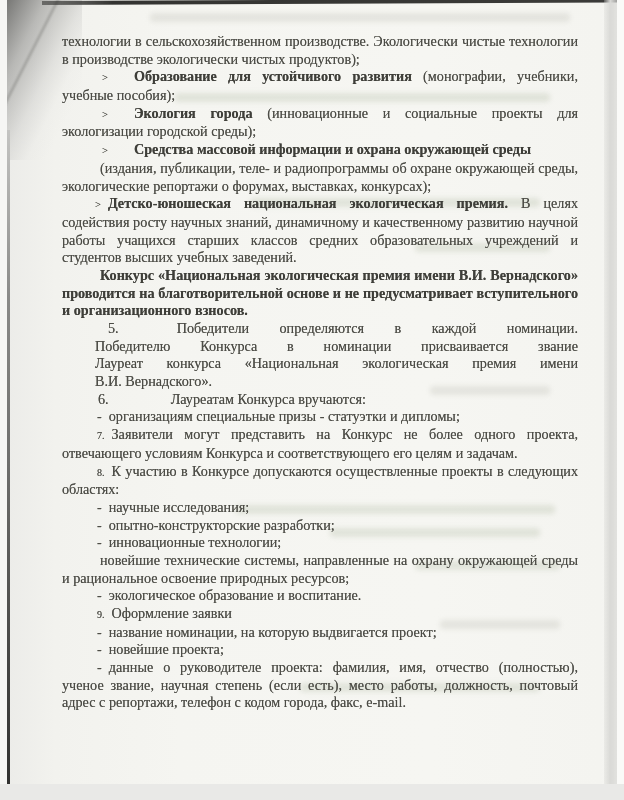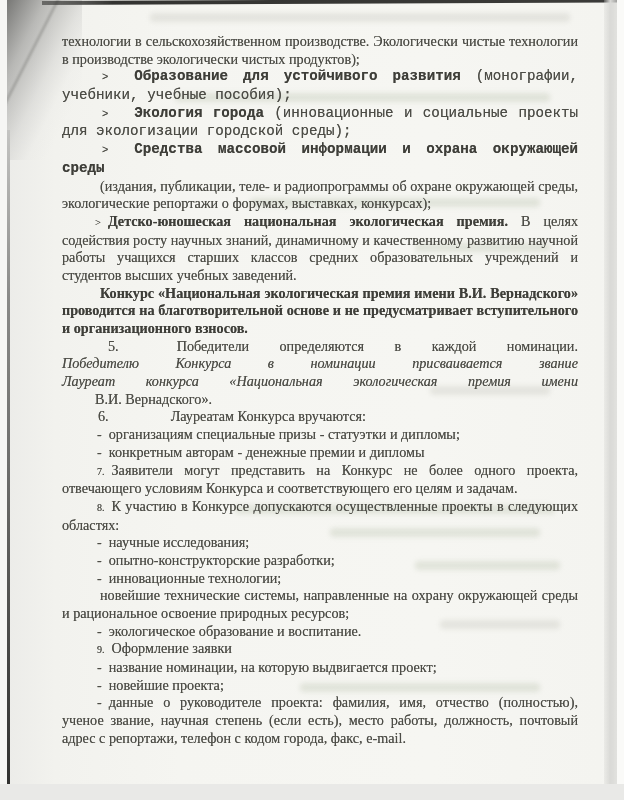--- a/index.html
+++ b/index.html
@@ -62,34 +62,34 @@
   
   .text-block {
     position:absolute; left:62px; top:33px; width:516px;
     font-size:14.2px; line-height:17.68px;
     color:var(--ink, #4c4c46);
     text-shadow:0 0 0.5px rgba(76,76,70,0.75);
   }
   .para { margin:0; text-align:justify; }
   .seg.b { font-weight:bold; color:var(--ink-bold, #3e3e39); }
 
-  .para.arrow        { text-indent:40px;font-family:Liberation Mono, monospace; }
+  .para.arrow        { text-indent:40px; }
   .para.arrow > .marker        { padding-right:26px; }
   .para.arrow-close  { text-indent:33px; }
   .para.arrow-close > .marker  { padding-right:7px; }
   .marker.arrow-m    { font-size:10.5px; }
 
   .para.indent    { text-indent:38px; }
 
   .para.num-just  { text-indent:46px; text-align-last:justify; }
   .para.num-just > .marker { padding-right:58px; }
   .para.num       { text-indent:36px; }
   .para.num > .marker      { padding-right:62px; }
 
-  .para.hang-just { text-align-last:justify;font-style:italic; }
+  .para.hang-just { margin-left:33px; text-align-last:justify; }
   .para.hang      { margin-left:33px; }
 
   .para.dash      { text-indent:35px; }
   .para.dash > .marker     { padding-right:7px; }
 
   .para.num-small { text-indent:35px; }
   .para.num-small > .marker { font-size:10px; padding-right:7px; }
 </style>
 </head>
 <body>
@@ -122,21 +122,20 @@
       <p class="para arrow"><span class="marker arrow-m">&gt;</span><span class="seg b">Средства массовой информации и охрана окружающей среды</span></p>
       <p class="para indent"><span class="seg">(издания, публикации, теле- и радиопрограммы об охране окружающей среды, экологические репортажи о форумах, выставках, конкурсах);</span></p>
       <p class="para arrow-close"><span class="marker arrow-m">&gt;</span><span class="seg b">Детско-юношеская национальная экологическая премия.</span><span class="seg"> В целях содействия росту научных знаний, динамичному и качественному развитию научной работы учащихся старших классов средних образовательных учреждений и студентов высших учебных заведений.</span></p>
       <p class="para indent"><span class="seg b">Конкурс «Национальная экологическая премия имени В.И. Вернадского» проводится на благотворительной основе и не предусматривает вступительного и организационного взносов.</span></p>
       <p class="para num-just"><span class="marker">5.</span><span class="seg">Победители определяются в каждой номинации.</span></p>
       <p class="para hang-just"><span class="seg">Победителю Конкурса в номинации присваивается звание</span></p>
       <p class="para hang-just"><span class="seg">Лауреат конкурса «Национальная экологическая премия имени</span></p>
       <p class="para hang"><span class="seg">В.И. Вернадского».</span></p>
       <p class="para num"><span class="marker">6.</span><span class="seg">Лауреатам Конкурса вручаются:</span></p>
       <p class="para dash"><span class="marker">-</span><span class="seg">организациям специальные призы - статуэтки и дипломы;</span></p>
-      <p class="para dash"><span class="marker">-</span><span class="seg">конкретным авторам - денежные премии и дипломы</span></p>
       <p class="para num-small"><span class="marker">7.</span><span class="seg">Заявители могут представить на Конкурс не более одного проекта, отвечающего условиям Конкурса и соответствующего его целям и задачам.</span></p>
       <p class="para num-small"><span class="marker">8.</span><span class="seg">К участию в Конкурсе допускаются осуществленные проекты в следующих областях:</span></p>
       <p class="para dash"><span class="marker">-</span><span class="seg">научные исследования;</span></p>
       <p class="para dash"><span class="marker">-</span><span class="seg">опытно-конструкторские разработки;</span></p>
       <p class="para dash"><span class="marker">-</span><span class="seg">инновационные технологии;</span></p>
       <p class="para indent"><span class="seg">новейшие технические системы, направленные на охрану окружающей среды и рациональное освоение природных ресурсов;</span></p>
       <p class="para dash"><span class="marker">-</span><span class="seg">экологическое образование и воспитание.</span></p>
       <p class="para num-small"><span class="marker">9.</span><span class="seg">Оформление заявки</span></p>
       <p class="para dash"><span class="marker">-</span><span class="seg">название номинации, на которую выдвигается проект;</span></p>
       <p class="para dash"><span class="marker">-</span><span class="seg">новейшие проекта;</span></p>

